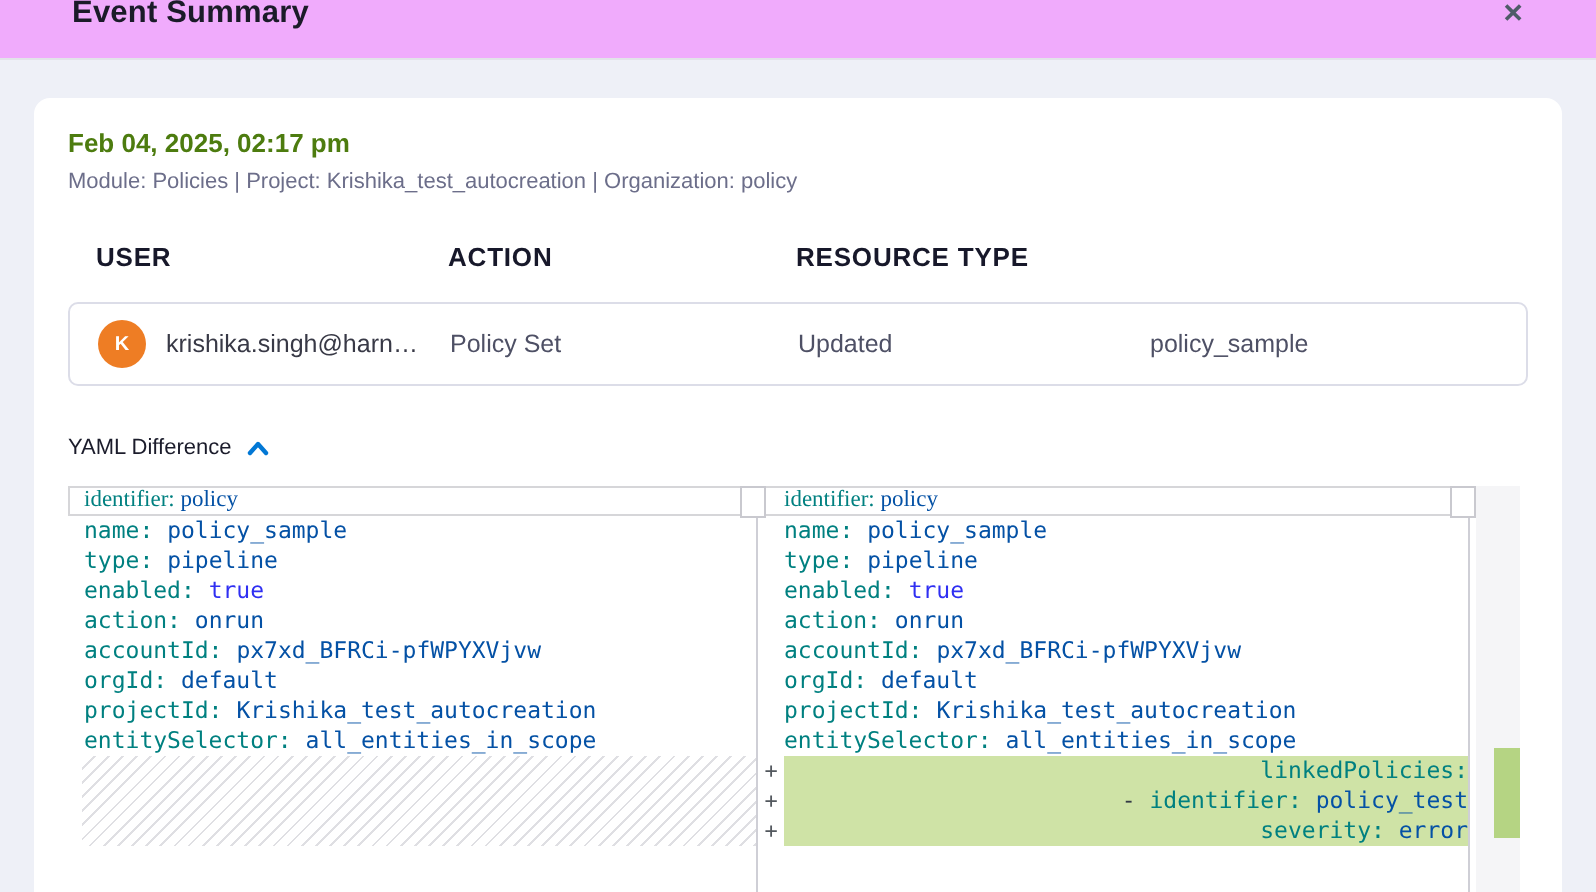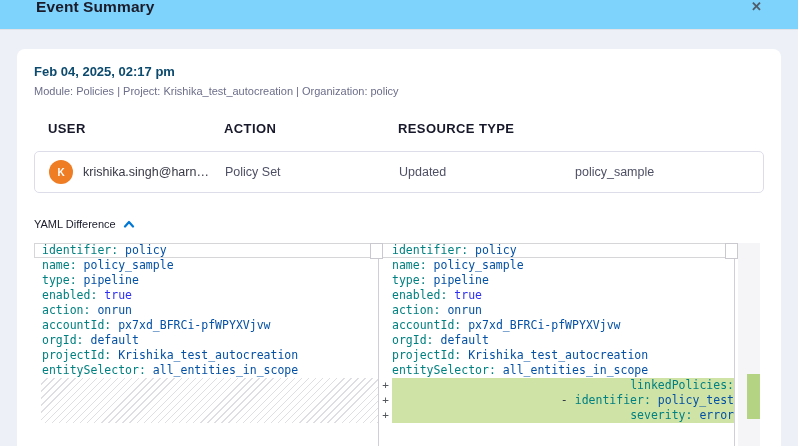--- a/index.html
+++ b/index.html
@@ -6,21 +6,21 @@
   html, body { width: 798px; height: 446px; overflow: hidden; }
   body {
     font-family: "Liberation Sans", sans-serif;
     background: #eef0f7;
     position: relative;
   }
 
   
   .dlg-header {
     height: 30px;
-    background: #7dd3fc;
+    background: #f0abfc;
     border-bottom: 1px solid #e2e3e9;
     display: flex;
     align-items: center;
     padding: 0 34px 16px 36px;
   }
   .dlg-title {
     font-size: 15.5px;
     font-weight: 700;
     color: #1b1b29;
     letter-spacing: .1px;
@@ -39,21 +39,21 @@
 
   
   .dlg-body { height: 416px; padding: 19px 17px 0 17px; }
   .card {
     background: #ffffff;
     border-radius: 8px 8px 0 0;
     height: 100%;
     padding: 15px 17px 0 17px;
     overflow: hidden;
   }
-  .event-date { font-size: 13px; font-weight: 700; color: #0c4a6e; }
+  .event-date { font-size: 13px; font-weight: 700; color: #4d7c0f; }
   .event-meta { font-size: 11px; color: #6c6e8a; margin-top: 6px; }
 
   
   .grid4 {
     display: grid;
     grid-template-columns: 176px 174px 176px 1fr;
     align-items: center;
   }
   .thead { margin-top: 24px; padding-left: 14px; }
   .thead span {
@@ -106,21 +106,21 @@
     font-family: "DejaVu Sans Mono", monospace;
     font-size: 11.5px;
     overflow: hidden;
     background: #ffffff;
   }
   .pane { position: relative; }
   .pane.left  { width: 345px; border-right: 1px solid #cfcfd6; }
   .pane.right { width: 356px; border-right: 1px solid #cfcfd6; }
 
   .cl { height: 15px; line-height: 15px; display: flex; white-space: pre; }
-  .cl.first { outline: 1px solid #d6d6d9; outline-offset: -1px; }
+  .cl.first { outline: 1px solid #d6d6d9; outline-offset: -1px; font-family: Liberation Serif, serif; }
   .pane.left .cl { padding-left: 8px; }
   .mg {
     flex: 0 0 13px;
     text-align: center;
     color: #53585e;
     font-size: 11px;
   }
   .ct { flex: 1 1 auto; }
   .cl.added .ct { background: var(--added-line-bg, #cfe3a6); text-align: right; }
 

